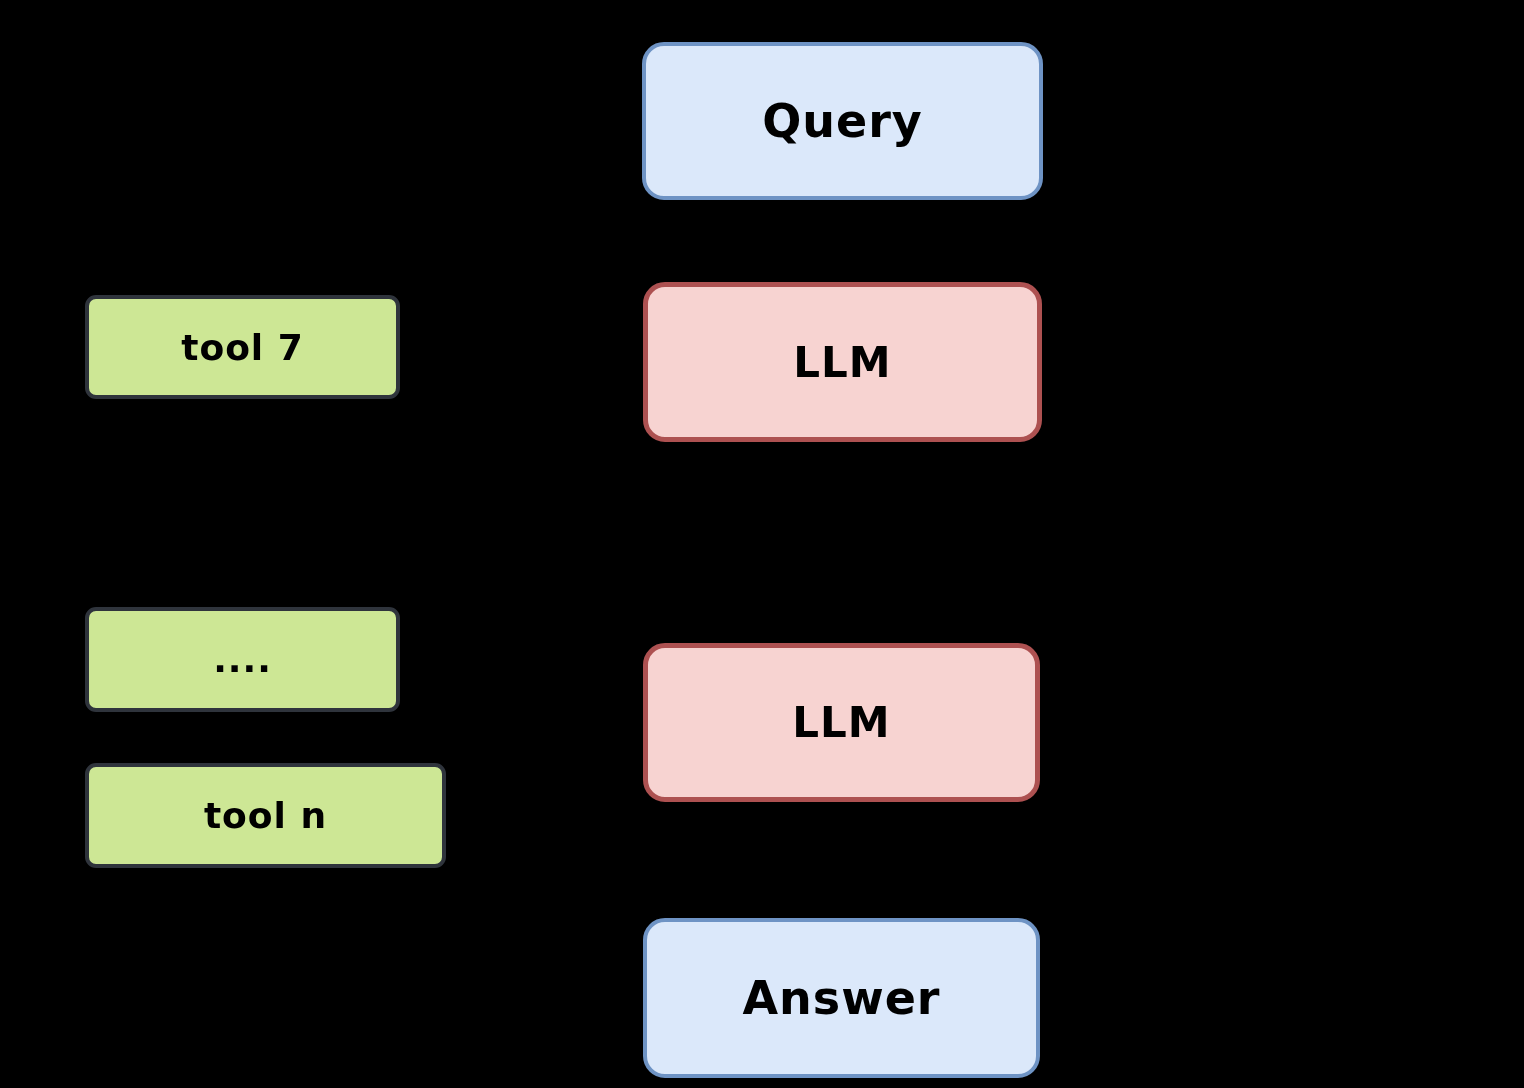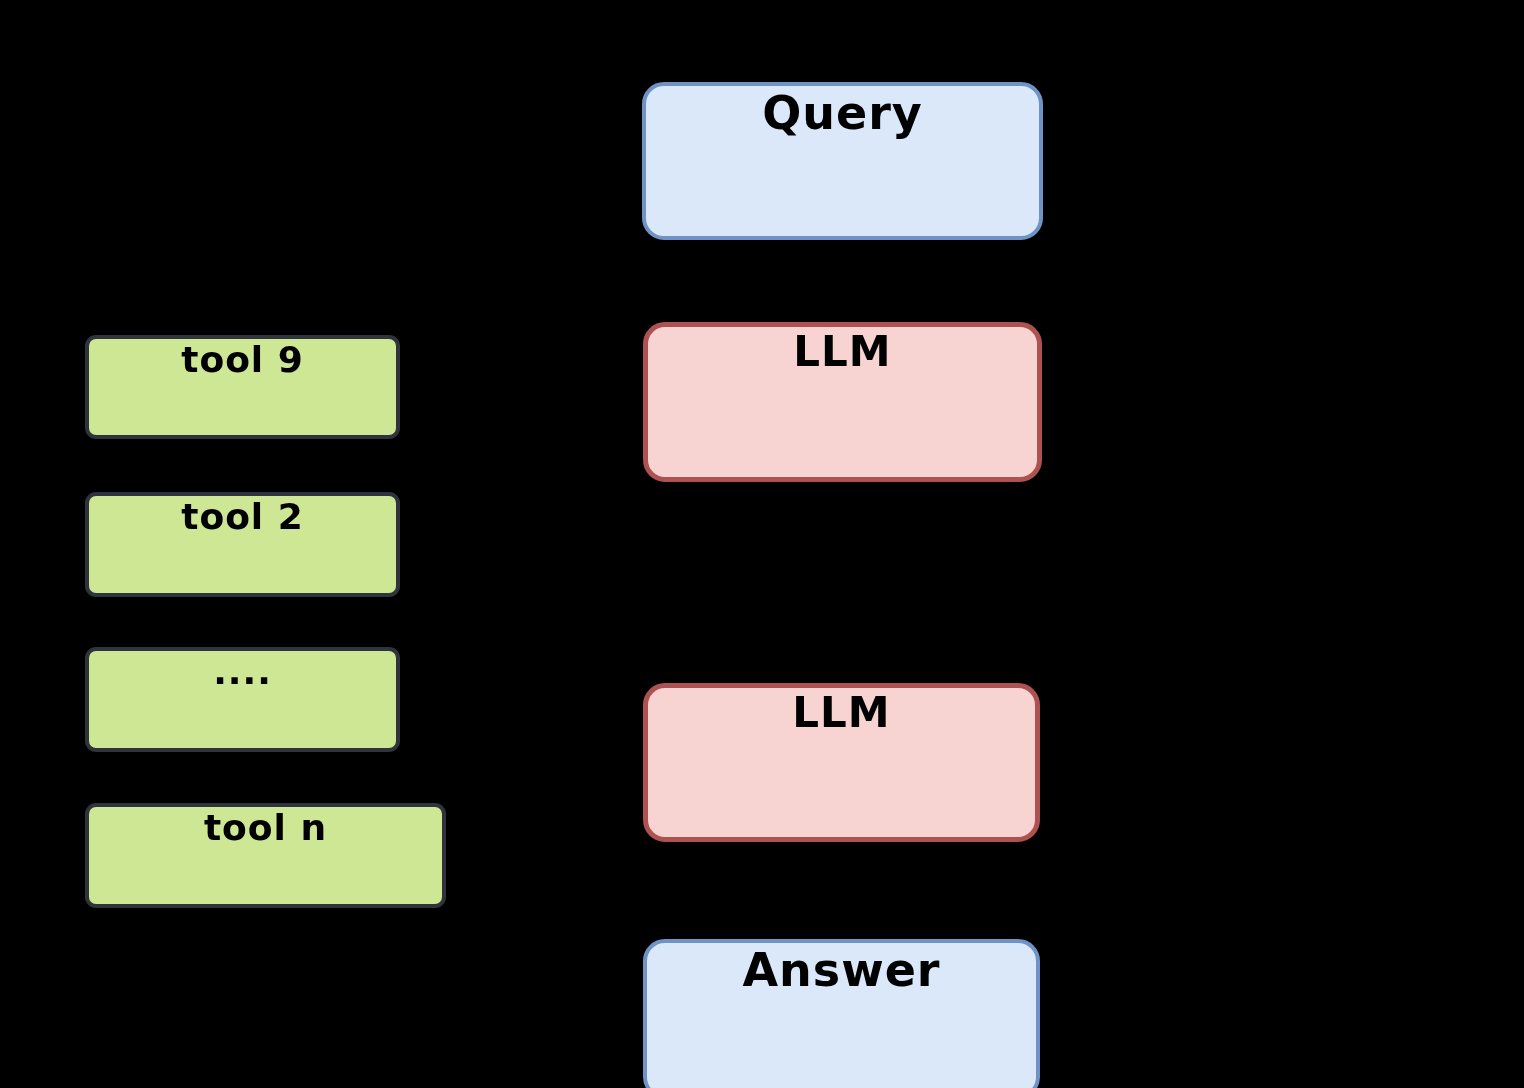--- a/index.html
+++ b/index.html
@@ -11,27 +11,26 @@
     position: relative;
     width: 1524px;
     height: 1088px;
     background: var(--background, #000000);
     font-family: "DejaVu Sans", sans-serif;
     overflow: hidden;
   }
   .node {
     position: absolute;
     display: flex;
-    align-items: flex-start;
+    align-items: center;
     justify-content: center;
     box-sizing: border-box;
     color: var(--text, #000000);
     font-weight: 600;
     letter-spacing: 1px;
-    margin-top: 40px;
   }
   .node-io {
     background: var(--io-fill, #dbe8fa);
     border: 4px solid var(--io-border, #6e93c4);
     border-radius: 22px;
     font-size: 46px;
   }
   .node-llm {
     background: var(--llm-fill, #f7d3d1);
     border: 5px solid var(--llm-border, #ad5151);
@@ -41,21 +40,21 @@
   .node-tool {
     background: var(--tool-fill, #cde795);
     border: 4px solid var(--tool-border, #2f343c);
     border-radius: 11px;
     font-size: 36px;
   }
   
   .pos-query  { left: 642px; top: 42px;  width: 401px; height: 158px; }
   .pos-llm1   { left: 643px; top: 282px; width: 399px; height: 160px; }
   .pos-llm2   { left: 643px; top: 643px; width: 397px; height: 159px; }
-  .pos-answer { left: 643px; top: 899px; width: 397px; height: 160px; }
+  .pos-answer { left: 643px; top: 918px; width: 397px; height: 160px; }
   
   .pos-tool1  { left: 85px; top: 295px; width: 315px; height: 104px; }
   .pos-tool2  { left: 85px; top: 452px; width: 315px; height: 105px; }
   .pos-tool3  { left: 85px; top: 607px; width: 315px; height: 105px; }
   .pos-tool4  { left: 85px; top: 763px; width: 361px; height: 105px; }
   .label {
     pointer-events: none;
     white-space: nowrap;
   }
 </style>
@@ -74,26 +73,23 @@
 
   <div class="node node-llm pos-llm2">
     <span class="label">LLM</span>
   </div>
 
   <div class="node node-io pos-answer">
     <span class="label">Answer</span>
   </div>
 
   <div class="node node-tool pos-tool1">
-    <span class="label">tool 9</span>
+    <span class="label">tool 7</span>
   </div>
 
-  <div class="node node-tool pos-tool2">
-    <span class="label">tool 2</span>
-  </div>
 
   <div class="node node-tool pos-tool3">
     <span class="label">....</span>
   </div>
 
   <div class="node node-tool pos-tool4">
     <span class="label">tool n</span>
   </div>
 
 </div>

